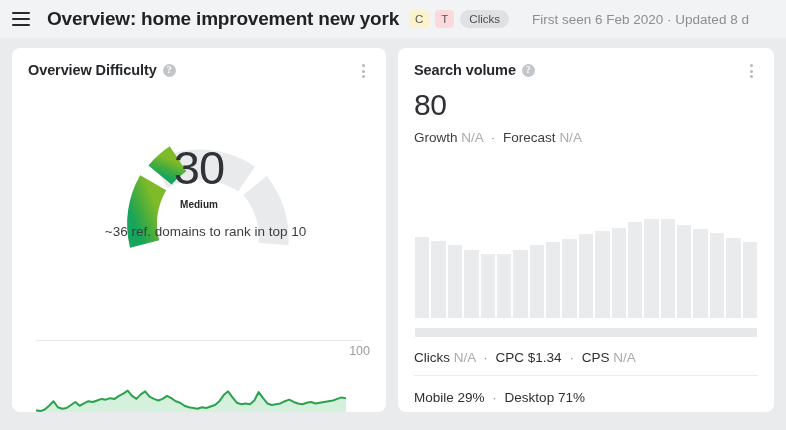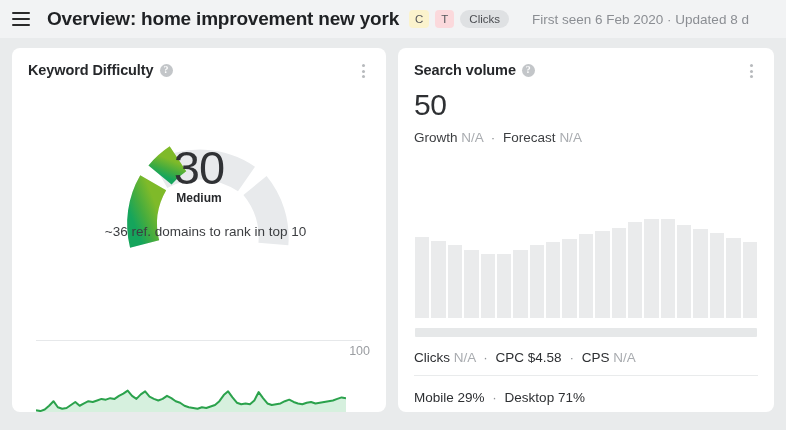--- a/index.html
+++ b/index.html
@@ -84,21 +84,21 @@
   .kebab i { display: block; width: 3px; height: 3px; border-radius: 50%; background: #b7babd; }
 
   
   .gauge-wrap { position: relative; width: 374px; height: 172px; margin-top: 4px; padding-left: 18px; }
   .gauge-svg { position: absolute; left: 0; top: 0; }
   .gauge-center {
     position: absolute; left: 0; right: 0; top: 62px;
     text-align: center;
   }
   .gauge-value { font-size: 47px; color: #303235; line-height: 1; font-weight: normal; letter-spacing: -1px; }
-  .gauge-label { font-size: 12px; font-weight: bold; color: #26282b; }
+  .gauge-label { font-size: 10px; font-weight: bold; color: #26282b; margin-top: 8px; }
   .gauge-sub {
     position: absolute; left: 13px; right: 0; top: 142px;
     text-align: center; font-size: 13.5px; color: #3c3e41;
   }
 
   
   .spark-sep { position: absolute; left: 24px; right: 24px; top: 292px; height: 1px; background: #e6e8ea; }
   .spark-max { position: absolute; right: 16px; top: 296px; font-size: 12.5px; color: #9a9da1; }
   .spark-area { position: absolute; left: 24px; top: 300px; width: 310px; height: 76px; }
 
@@ -144,21 +144,21 @@
     <div class="badges">
       <span class="badge badge-c">C</span>
       <span class="badge badge-t">T</span>
       <span class="badge badge-local">Clicks</span>
     </div>
     <div class="header-meta">First seen 6 Feb 2020 · Updated 8 d</div>
   </div>
 
   <div class="card card-kd">
     <div class="card-head">
-      <span class="card-title">Keyword Difficulty</span>
+      <span class="card-title">Overview Difficulty</span>
       <span class="help-icon">?</span>
       <span class="kebab">
           <i></i>
           <i></i>
           <i></i>
         </span>
     </div>
 
     <div class="gauge-wrap">
       <svg class="gauge-svg" width="374" height="172" viewBox="0 0 374 172">
@@ -202,21 +202,21 @@
     <div class="card-head">
       <span class="card-title">Search volume</span>
       <span class="help-icon">?</span>
       <span class="kebab">
           <i></i>
           <i></i>
           <i></i>
         </span>
     </div>
 
-    <div class="vol-value">50</div>
+    <div class="vol-value">80</div>
     <div class="vol-meta">
       <span>Growth</span>
       <span class="muted">N/A</span>
       <span class="dot-sep">·</span>
       <span>Forecast</span>
       <span class="muted">N/A</span>
     </div>
 
     <div class="bars-wrap" id="barsWrap">
         <div class="bar" style="height: 74%; background: rgb(234, 235, 236);"></div>
@@ -241,21 +241,21 @@
         <div class="bar" style="height: 73%; background: rgb(234, 235, 236);"></div>
         <div class="bar" style="height: 69%; background: rgb(234, 235, 236);"></div>
       </div>
     <div class="range-bar"></div>
 
     <div class="metric-row r1">
       <span>Clicks</span>
       <span class="muted">N/A</span>
       <span class="dot-sep">·</span>
       <span>CPC</span>
-      <span>$4.58</span>
+      <span>$1.34</span>
       <span class="dot-sep">·</span>
       <span>CPS</span>
       <span class="muted">N/A</span>
     </div>
     <div class="metric-sep s1"></div>
 
     <div class="metric-row r2">
       <span>Mobile</span>
       <span>29%</span>
       <span class="dot-sep">·</span>

